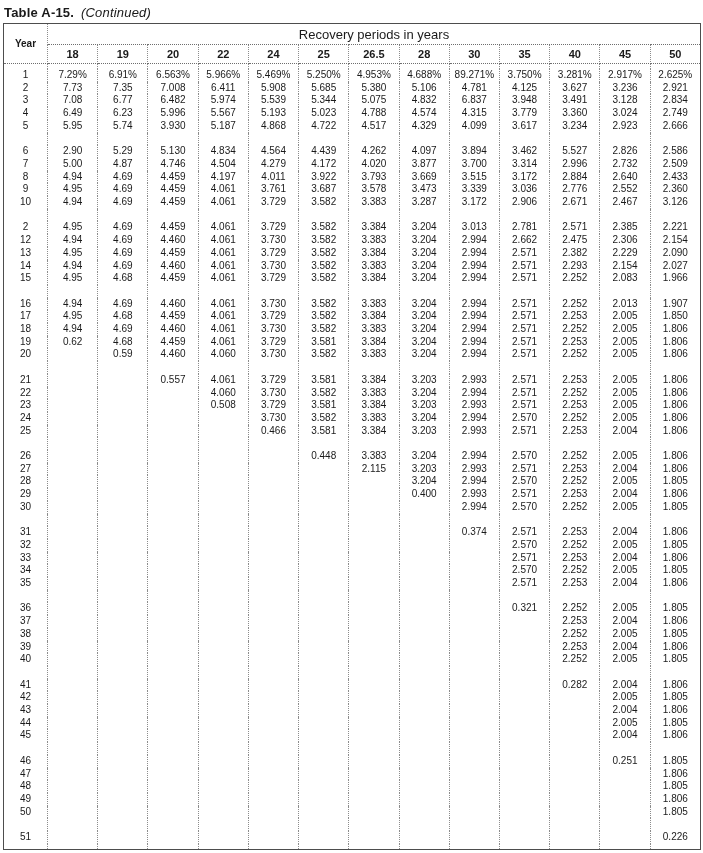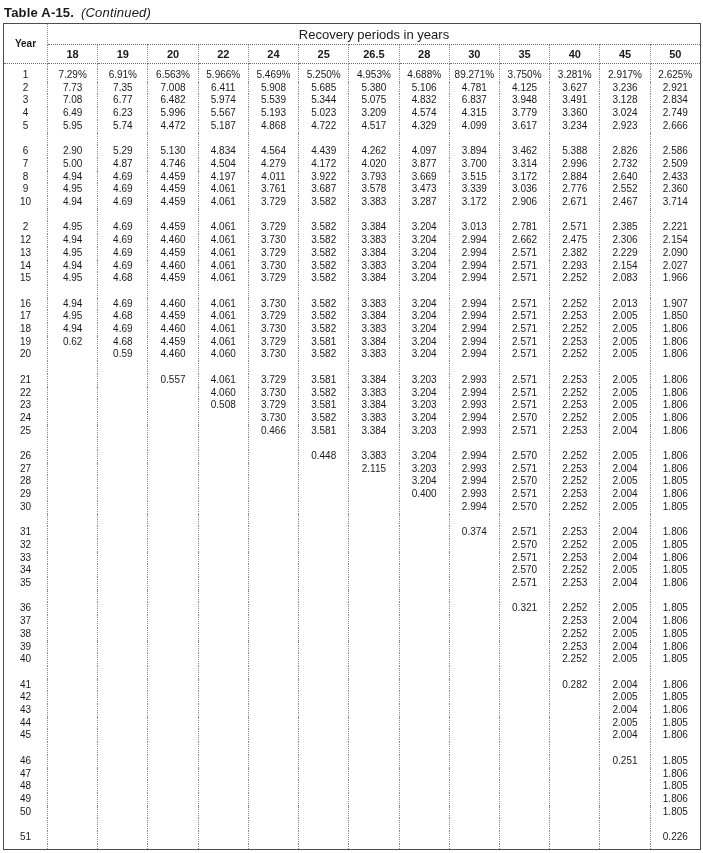--- a/index.html
+++ b/index.html
@@ -174,33 +174,33 @@
           <td class="rate-cell">2.834</td>
         </tr>
         <tr>
           <td class="year-cell">4</td>
           <td class="rate-cell">6.49</td>
           <td class="rate-cell">6.23</td>
           <td class="rate-cell">5.996</td>
           <td class="rate-cell">5.567</td>
           <td class="rate-cell">5.193</td>
           <td class="rate-cell">5.023</td>
-          <td class="rate-cell">3.209</td>
+          <td class="rate-cell">4.788</td>
           <td class="rate-cell">4.574</td>
           <td class="rate-cell">4.315</td>
           <td class="rate-cell">3.779</td>
           <td class="rate-cell">3.360</td>
           <td class="rate-cell">3.024</td>
           <td class="rate-cell">2.749</td>
         </tr>
         <tr>
           <td class="year-cell">5</td>
           <td class="rate-cell">5.95</td>
           <td class="rate-cell">5.74</td>
-          <td class="rate-cell">4.472</td>
+          <td class="rate-cell">3.930</td>
           <td class="rate-cell">5.187</td>
           <td class="rate-cell">4.868</td>
           <td class="rate-cell">4.722</td>
           <td class="rate-cell">4.517</td>
           <td class="rate-cell">4.329</td>
           <td class="rate-cell">4.099</td>
           <td class="rate-cell">3.617</td>
           <td class="rate-cell">3.234</td>
           <td class="rate-cell">2.923</td>
           <td class="rate-cell">2.666</td>
@@ -226,21 +226,21 @@
           <td class="rate-cell">2.90</td>
           <td class="rate-cell">5.29</td>
           <td class="rate-cell">5.130</td>
           <td class="rate-cell">4.834</td>
           <td class="rate-cell">4.564</td>
           <td class="rate-cell">4.439</td>
           <td class="rate-cell">4.262</td>
           <td class="rate-cell">4.097</td>
           <td class="rate-cell">3.894</td>
           <td class="rate-cell">3.462</td>
-          <td class="rate-cell">5.388</td>
+          <td class="rate-cell">5.527</td>
           <td class="rate-cell">2.826</td>
           <td class="rate-cell">2.586</td>
         </tr>
         <tr>
           <td class="year-cell">7</td>
           <td class="rate-cell">5.00</td>
           <td class="rate-cell">4.87</td>
           <td class="rate-cell">4.746</td>
           <td class="rate-cell">4.504</td>
           <td class="rate-cell">4.279</td>
@@ -292,21 +292,21 @@
           <td class="rate-cell">4.459</td>
           <td class="rate-cell">4.061</td>
           <td class="rate-cell">3.729</td>
           <td class="rate-cell">3.582</td>
           <td class="rate-cell">3.383</td>
           <td class="rate-cell">3.287</td>
           <td class="rate-cell">3.172</td>
           <td class="rate-cell">2.906</td>
           <td class="rate-cell">2.671</td>
           <td class="rate-cell">2.467</td>
-          <td class="rate-cell">3.714</td>
+          <td class="rate-cell">3.126</td>
         </tr>
         <tr class="spacer">
           <td></td>
           <td></td>
           <td></td>
           <td></td>
           <td></td>
           <td></td>
           <td></td>
           <td></td>

